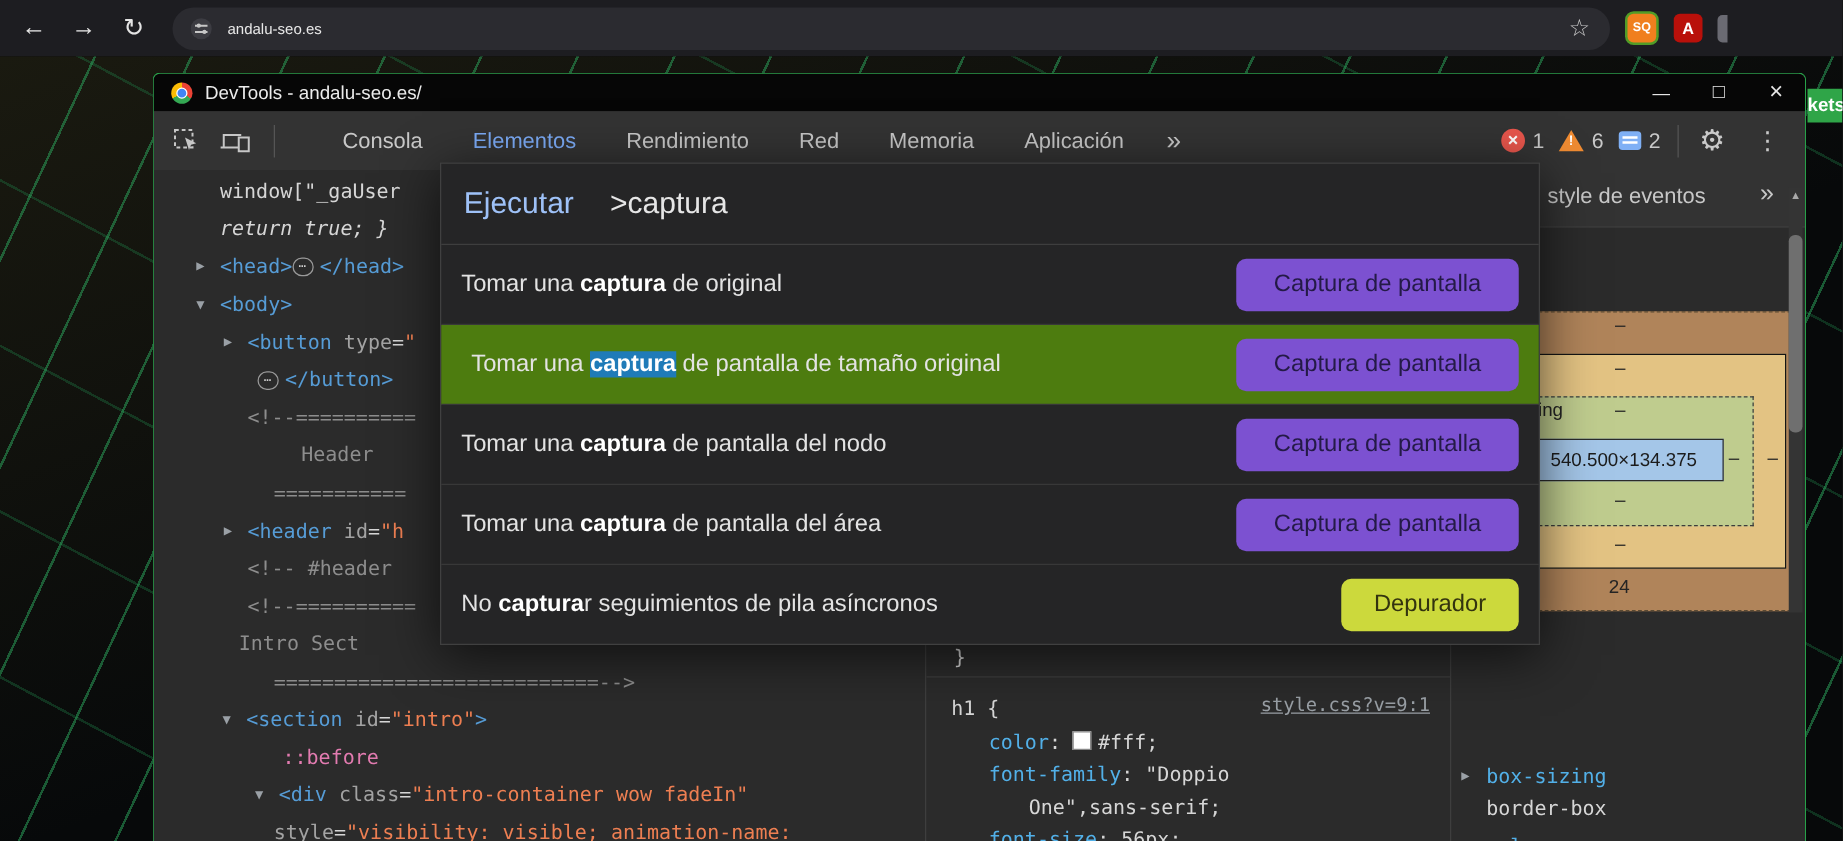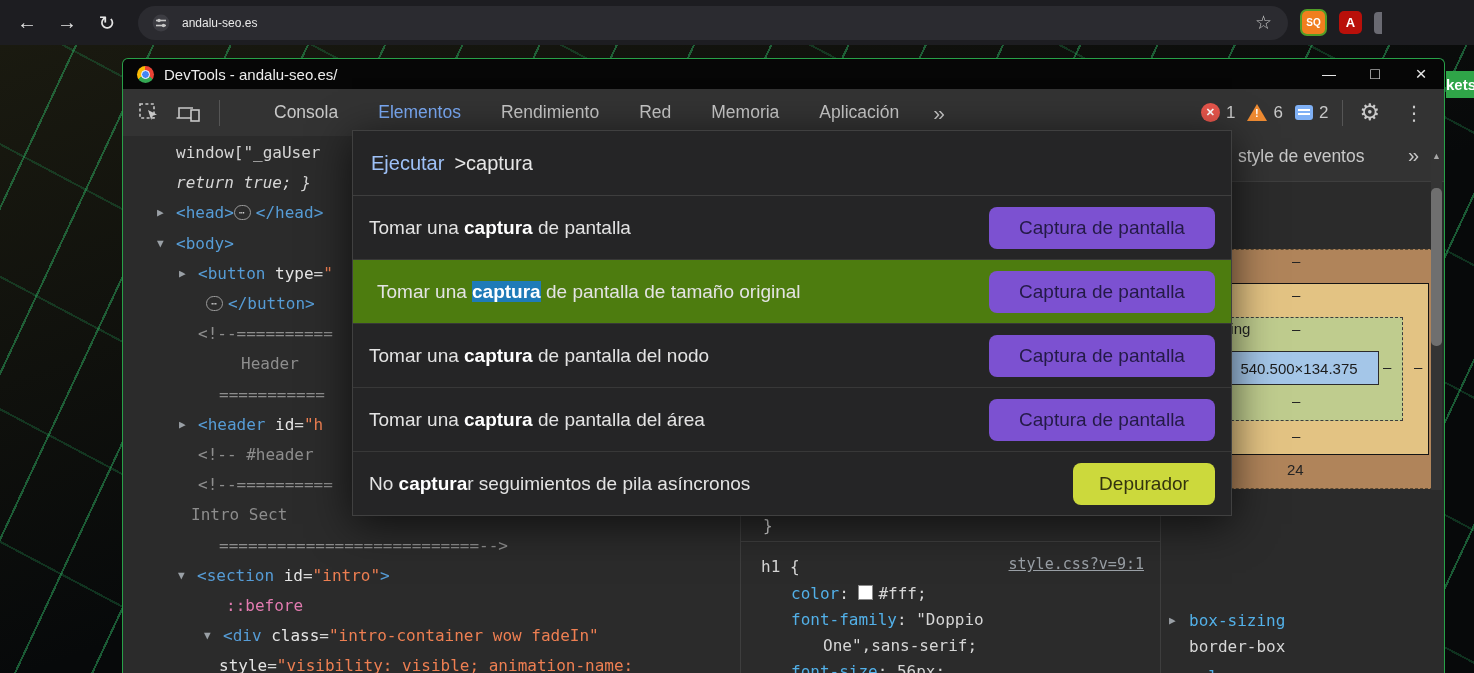--- a/index.html
+++ b/index.html
@@ -65,21 +65,21 @@
 
   
   .dt-main{position:absolute;top:77px;bottom:0;left:0;right:0;display:flex;}
   .panel-elements{width:618px;position:relative;overflow:hidden;border-right:1px solid #3e3e3e;box-sizing:border-box;}
   .panel-styles{width:420px;position:relative;overflow:hidden;border-right:1px solid #3e3e3e;box-sizing:border-box;}
   .panel-right{flex:1;position:relative;overflow:hidden;}
 
   .cl{position:absolute;left:0;right:0;height:30px;line-height:30px;white-space:pre;
       font-family:"DejaVu Sans Mono",monospace;font-size:16px;color:#d6d6d6;}
   .mk{position:absolute;top:0;color:#9aa0a6;font-size:11px;}
-  .sp-p{color:#d6d6d6;} .sp-t{color:#569cd6;} .sp-a{color:#e5e5e5;} .sp-v{color:#ee7f52;}
+  .sp-p{color:#d6d6d6;} .sp-t{color:#569cd6;} .sp-a{color:#a3a3a3;} .sp-v{color:#ee7f52;}
   .sp-c{color:#8d8d8d;} .sp-ps{color:#e27bb0;} .sp-prop{color:#52b0e8;}
   .ell{display:inline-block;border:1px solid #9a9a9a;border-radius:8px;color:#cfcfcf;font-size:10px;
        line-height:11px;padding:1px 4px;vertical-align:2px;margin-right:5px;letter-spacing:1px;}
   .sw{display:inline-block;width:13px;height:13px;background:#fff;border:1px solid #888;
       vertical-align:-1px;margin-right:5px;}
 
   .styles-link{position:absolute;right:16px;top:419px;font-family:"DejaVu Sans Mono",monospace;
                font-size:15px;color:#9aa0a6;text-decoration:underline;}
   .styles-sep{position:absolute;left:0;right:0;top:405px;height:1px;background:#3e3e3e;}
 
@@ -108,22 +108,22 @@
   .chk{width:17px;height:17px;border:2px solid #9b9b9b;border-radius:3px;margin-left:22px;flex:none;}
   .chk-label{color:#e0e0e0;font-size:17px;margin-left:8px;white-space:nowrap;}
   .chk2{margin-left:28px;}
   .comp-line{position:absolute;left:28px;right:0;height:26px;line-height:26px;
              font-family:"DejaVu Sans Mono",monospace;font-size:16px;}
   .mk2{position:absolute;left:-20px;top:0;color:#9aa0a6;font-size:11px;}
 
   
   .palette{position:absolute;left:352px;top:130px;width:880px;background:#252526;z-index:40;
            border:1px solid #404040;box-shadow:0 8px 40px rgba(0,0,0,.65);box-sizing:border-box;}
-  .pal-head{height:64px;display:flex;align-items:center;padding:0 18px;font-size:20px;
-            border-bottom:1px solid #3e3e3e;}
+  .pal-head{height:64px;display:flex;align-items:center;padding:0 18px;font-size:24px;
+            border-bottom:1px solid #3e3e3e;gap:19px;}
   .pal-mode{color:#9ec1f7;margin-right:10px;}
   .pal-query{color:#e6e6e6;}
   .pal-row{height:63px;display:flex;align-items:center;padding:0 16px;font-size:19px;color:#e3e3e3;
            border-bottom:1px solid #383838;}
   .pal-row:last-child{border-bottom:none;}
   .pal-row.selected{background:#4d7c0f;padding-left:24px;}
   .pal-label b{font-weight:bold;color:#fff;}
   .pal-label .hl{background:#1f7bb8;color:#fff;}
   .pal-btn{margin-left:auto;height:42px;border-radius:8px;display:flex;align-items:center;
            justify-content:center;font-size:19px;flex:none;}
@@ -281,21 +281,21 @@
   </div>
 </div>
 
 <div class="palette">
   <div class="pal-head">
     <span class="pal-mode">Ejecutar</span>
     <span class="pal-query">&gt;captura</span>
   </div>
   <div>
       <div class="pal-row">
-        <span class="pal-label"><span>Tomar una </span><b>captura</b><span> de pantalla</span></span>
+        <span class="pal-label"><span>Tomar una </span><b>captura</b><span> de original</span></span>
         <div class="pal-btn purple">Captura de pantalla</div>
       </div>
       <div class="pal-row selected">
         <span class="pal-label"><span>Tomar una </span><b class="hl">captura</b><span> de pantalla de tamaño original</span></span>
         <div class="pal-btn purple">Captura de pantalla</div>
       </div>
       <div class="pal-row">
         <span class="pal-label"><span>Tomar una </span><b>captura</b><span> de pantalla del nodo</span></span>
         <div class="pal-btn purple">Captura de pantalla</div>
       </div>

